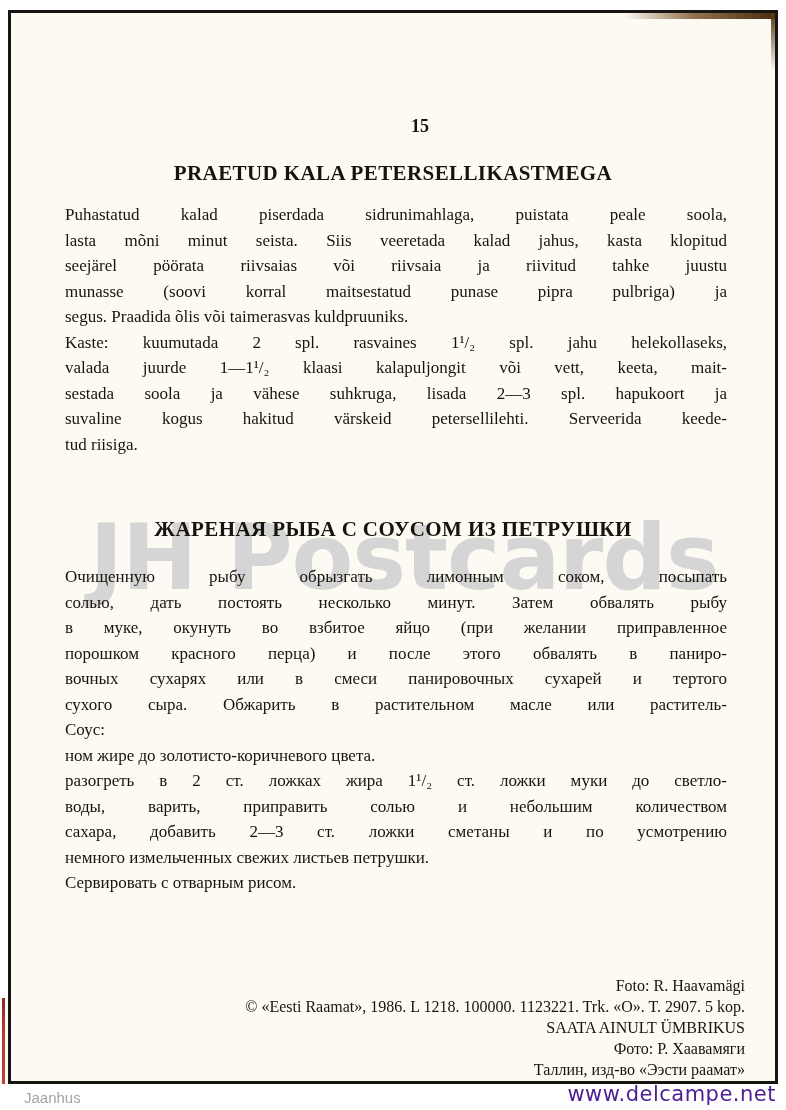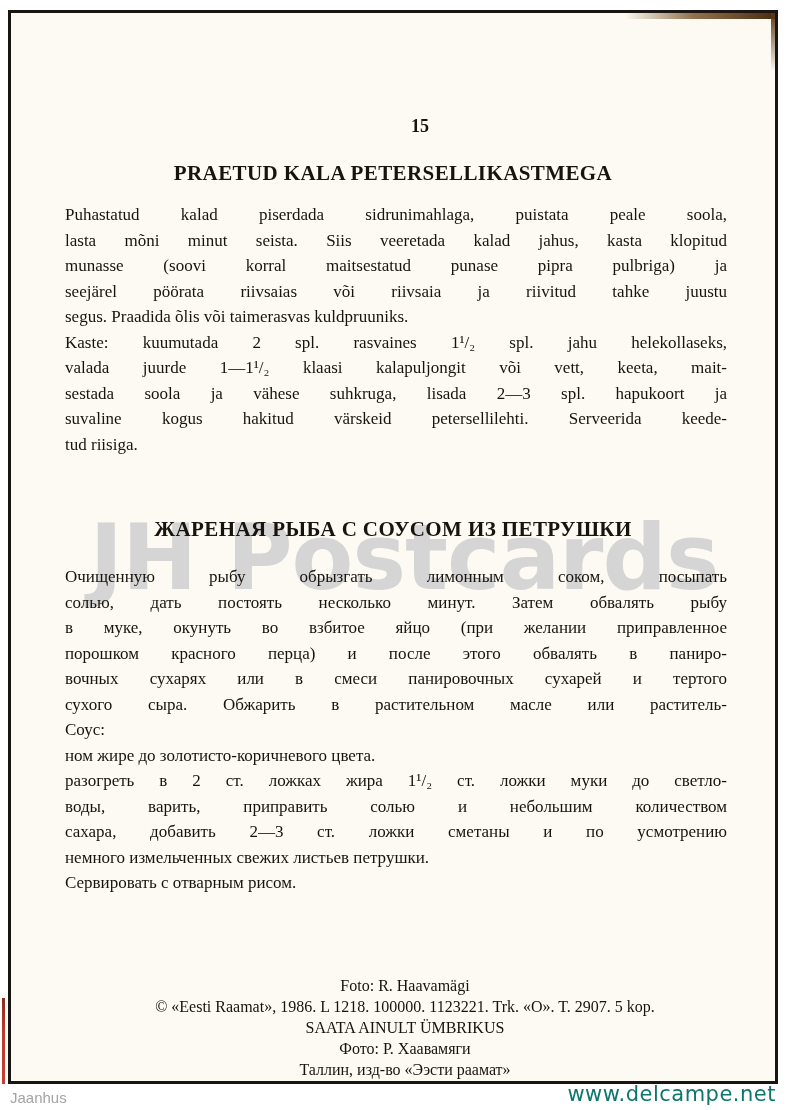--- a/index.html
+++ b/index.html
@@ -56,46 +56,46 @@
     font-size: 17px; line-height: 25.5px;
   }
   .col-et { top: 189px; }
   .col-ru { top: 551px; }
   .tline { text-align: left; white-space: normal; }
   .tline.fill { text-align: justify; text-align-last: justify; }
   .imprint {
     position: absolute; left: 54px; top: 962px; width: 680px;
     font-size: 16px; line-height: 21px;
   }
-  .imprint .tline { text-align: center; }
+  .imprint .tline { text-align: right; }
   
   .artifact-top-right {
     position: absolute; right: 0; top: 0; width: 150px; height: 6px;
     background: linear-gradient(to right, rgba(110,70,25,0), rgba(110,70,25,.75) 45%, #4a2e10);
     z-index: 3;
   }
   .artifact-right-edge {
     position: absolute; right: 0; top: 0; width: 4px; height: 58px;
     background: linear-gradient(to bottom, #5a3a16, rgba(122,80,30,0));
     z-index: 3;
   }
   .artifact-left-red {
     position: absolute; left: 2px; top: 998px; width: 3px; height: 86px;
     background: linear-gradient(to bottom, #8e2a1e, #c0392b 40%, #c44030);
   }
   
   .footer-left {
-    position: absolute; left: 10px; top: 1089px;
+    position: absolute; left: 24px; top: 1089px;
     font-family: "Liberation Sans", "DejaVu Sans", sans-serif;
     font-size: 15px; color: #a3a3a3;
   }
   .footer-right {
     position: absolute; right: 10px; top: 1082px;
     font-family: "DejaVu Sans", "Liberation Sans", sans-serif;
-    font-size: 21px; color: #0f766e; letter-spacing: 0.5px;
+    font-size: 21px; color: #4c1d95; letter-spacing: 0.5px;
   }
 </style>
 </head>
 <body>
 
 <div class="page">
 
   <div class="card">
     <div class="card-inner">
 
@@ -103,22 +103,22 @@
 
       <div class="printed">
 
         <div class="page-number">15</div>
 
         <div class="recipe-title title-et">PRAETUD KALA PETERSELLIKASTMEGA</div>
 
         <div class="text-col col-et">
             <div class="tline fill">Puhastatud kalad piserdada sidrunimahlaga, puistata peale soola,</div>
             <div class="tline fill">lasta mõni minut seista. Siis veeretada kalad jahus, kasta klopitud</div>
+            <div class="tline fill">seejärel pöörata riivsaias või riivsaia ja riivitud tahke juustu</div>
             <div class="tline fill">munasse (soovi korral maitsestatud punase pipra pulbriga) ja</div>
-            <div class="tline fill">seejärel pöörata riivsaias või riivsaia ja riivitud tahke juustu</div>
             <div class="tline">segus. Praadida õlis või taimerasvas kuldpruuniks.</div>
             <div class="tline fill">Kaste: kuumutada 2 spl. rasvaines 1¹/₂ spl. jahu helekollaseks,</div>
             <div class="tline fill">valada juurde 1—1¹/₂ klaasi kalapuljongit või vett, keeta, mait-</div>
             <div class="tline fill">sestada soola ja vähese suhkruga, lisada 2—3 spl. hapukoort ja</div>
             <div class="tline fill">suvaline kogus hakitud värskeid petersellilehti. Serveerida keede-</div>
             <div class="tline">tud riisiga.</div>
           </div>
 
         <div class="recipe-title title-ru">ЖАРЕНАЯ РЫБА С СОУСОМ ИЗ ПЕТРУШКИ</div>
 

